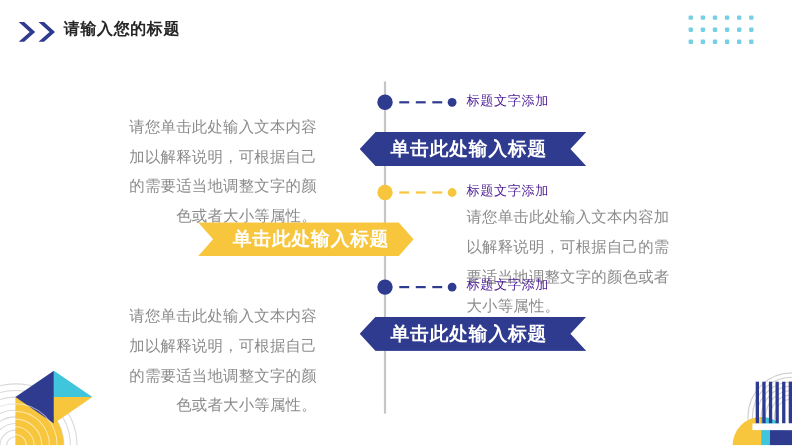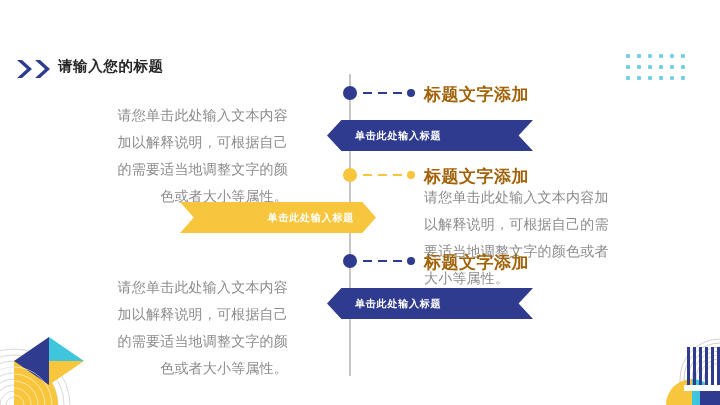--- a/index.html
+++ b/index.html
@@ -14,21 +14,21 @@
     height: 405px;
     background: #ffffff;
     overflow: hidden;
     font-family: "Liberation Sans", "DejaVu Sans", sans-serif;
   }
 
   
   .header {
     position: absolute;
     left: 0; top: 0;
-    width: 720px; height: 58px; margin-top: 40px;
+    width: 720px; height: 58px;
   }
   .chev-group {
     position: absolute;
     left: 16px; top: 19px;
     width: 42px; height: 20px;
   }
   .chev-group svg { display: block; }
   .header-title {
     position: absolute;
     left: 58px; top: 17px;
@@ -92,40 +92,40 @@
   .conn.right .smalldot{ left: 64px; }
 
   .navy  .bigdot, .navy  .smalldot { background: #2f3b8f; }
   .navy  .dash { background: #2f3b8f; }
   .amber .bigdot, .amber .smalldot { background: #f8c63c; }
   .amber .dash { background: #f8c63c; }
 
   
   .row-title {
     position: absolute;
-    font-size: 17px;
-    font-weight: bold;
-    color: #a16207;
+    font-size: 12px;
+    font-weight: normal;
+    color: #4c1d95;
     letter-spacing: 0.5px;
     white-space: nowrap;
   }
   .row-1 .row-title { left: 424px; top: 1px; }
   .row-3 .row-title { left: 424px; top: 1px; }
   .row-2 .row-title { left: 424px; top: 1px; }
 
   
   .banner {
     position: absolute;
     height: 31px;
     display: flex;
     align-items: center;
     box-sizing: border-box;
   }
   .banner span {
-    font-size: 10px;
+    font-size: 17px;
     font-weight: bold;
     color: #ffffff;
     letter-spacing: 0.8px;
     white-space: nowrap;
   }
   
   .banner.navy-bn {
     left: 327px; top: 38px;
     width: 206px;
     background: #2f3b8f;

